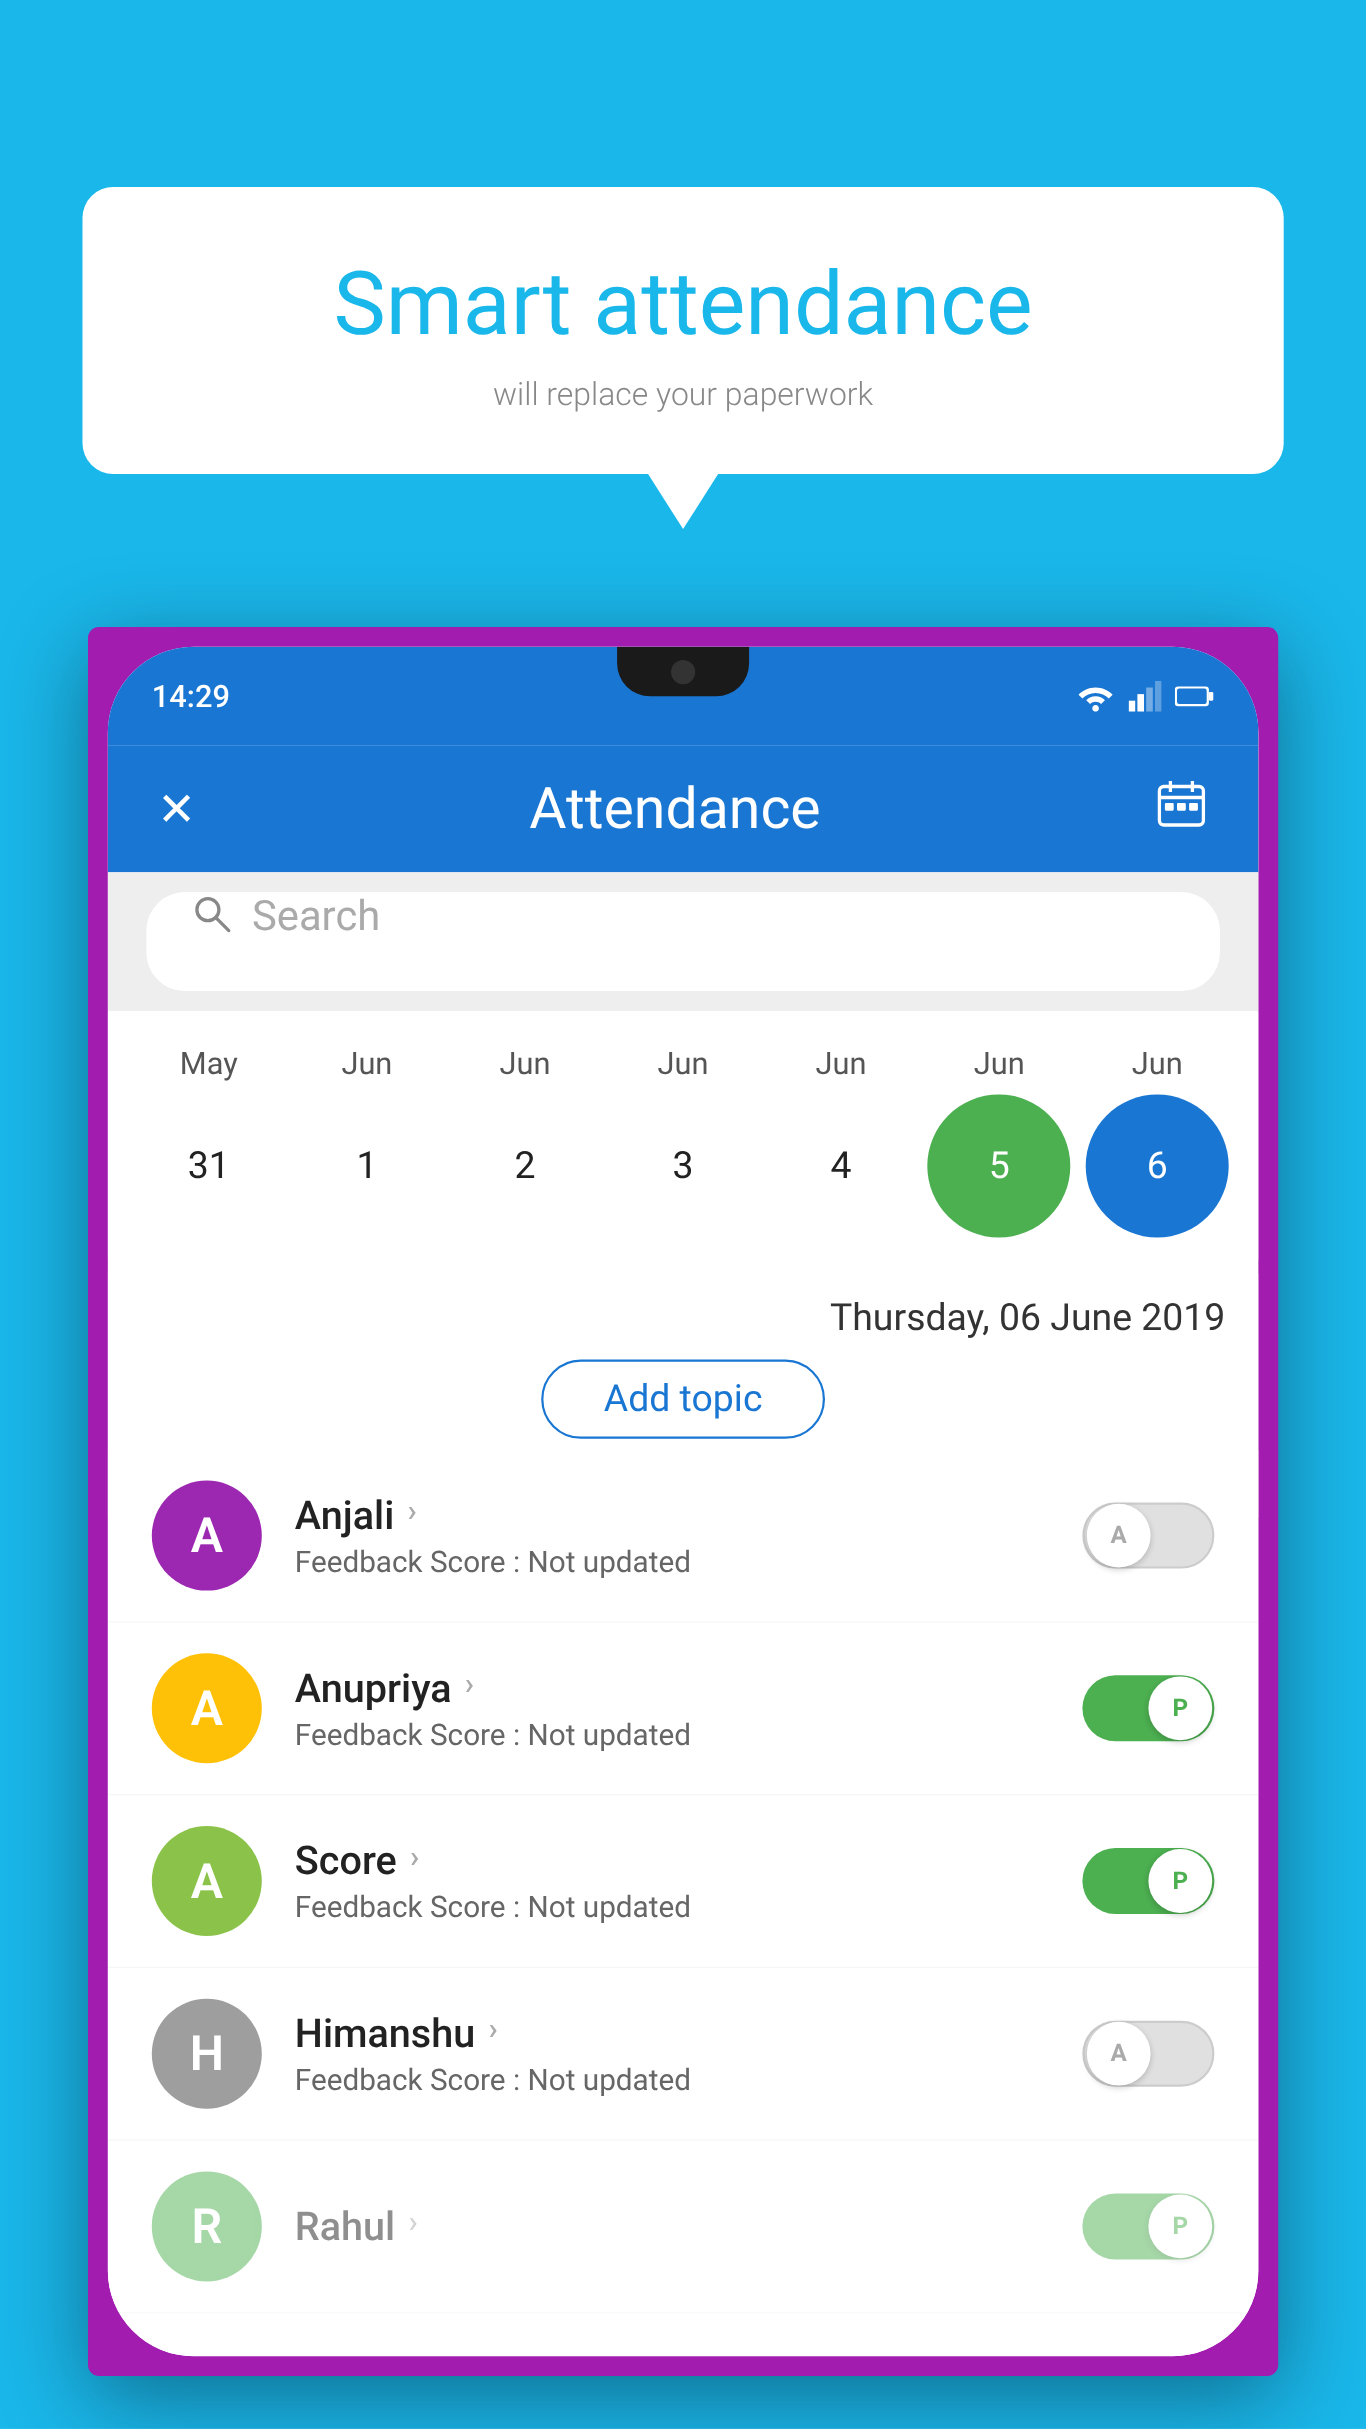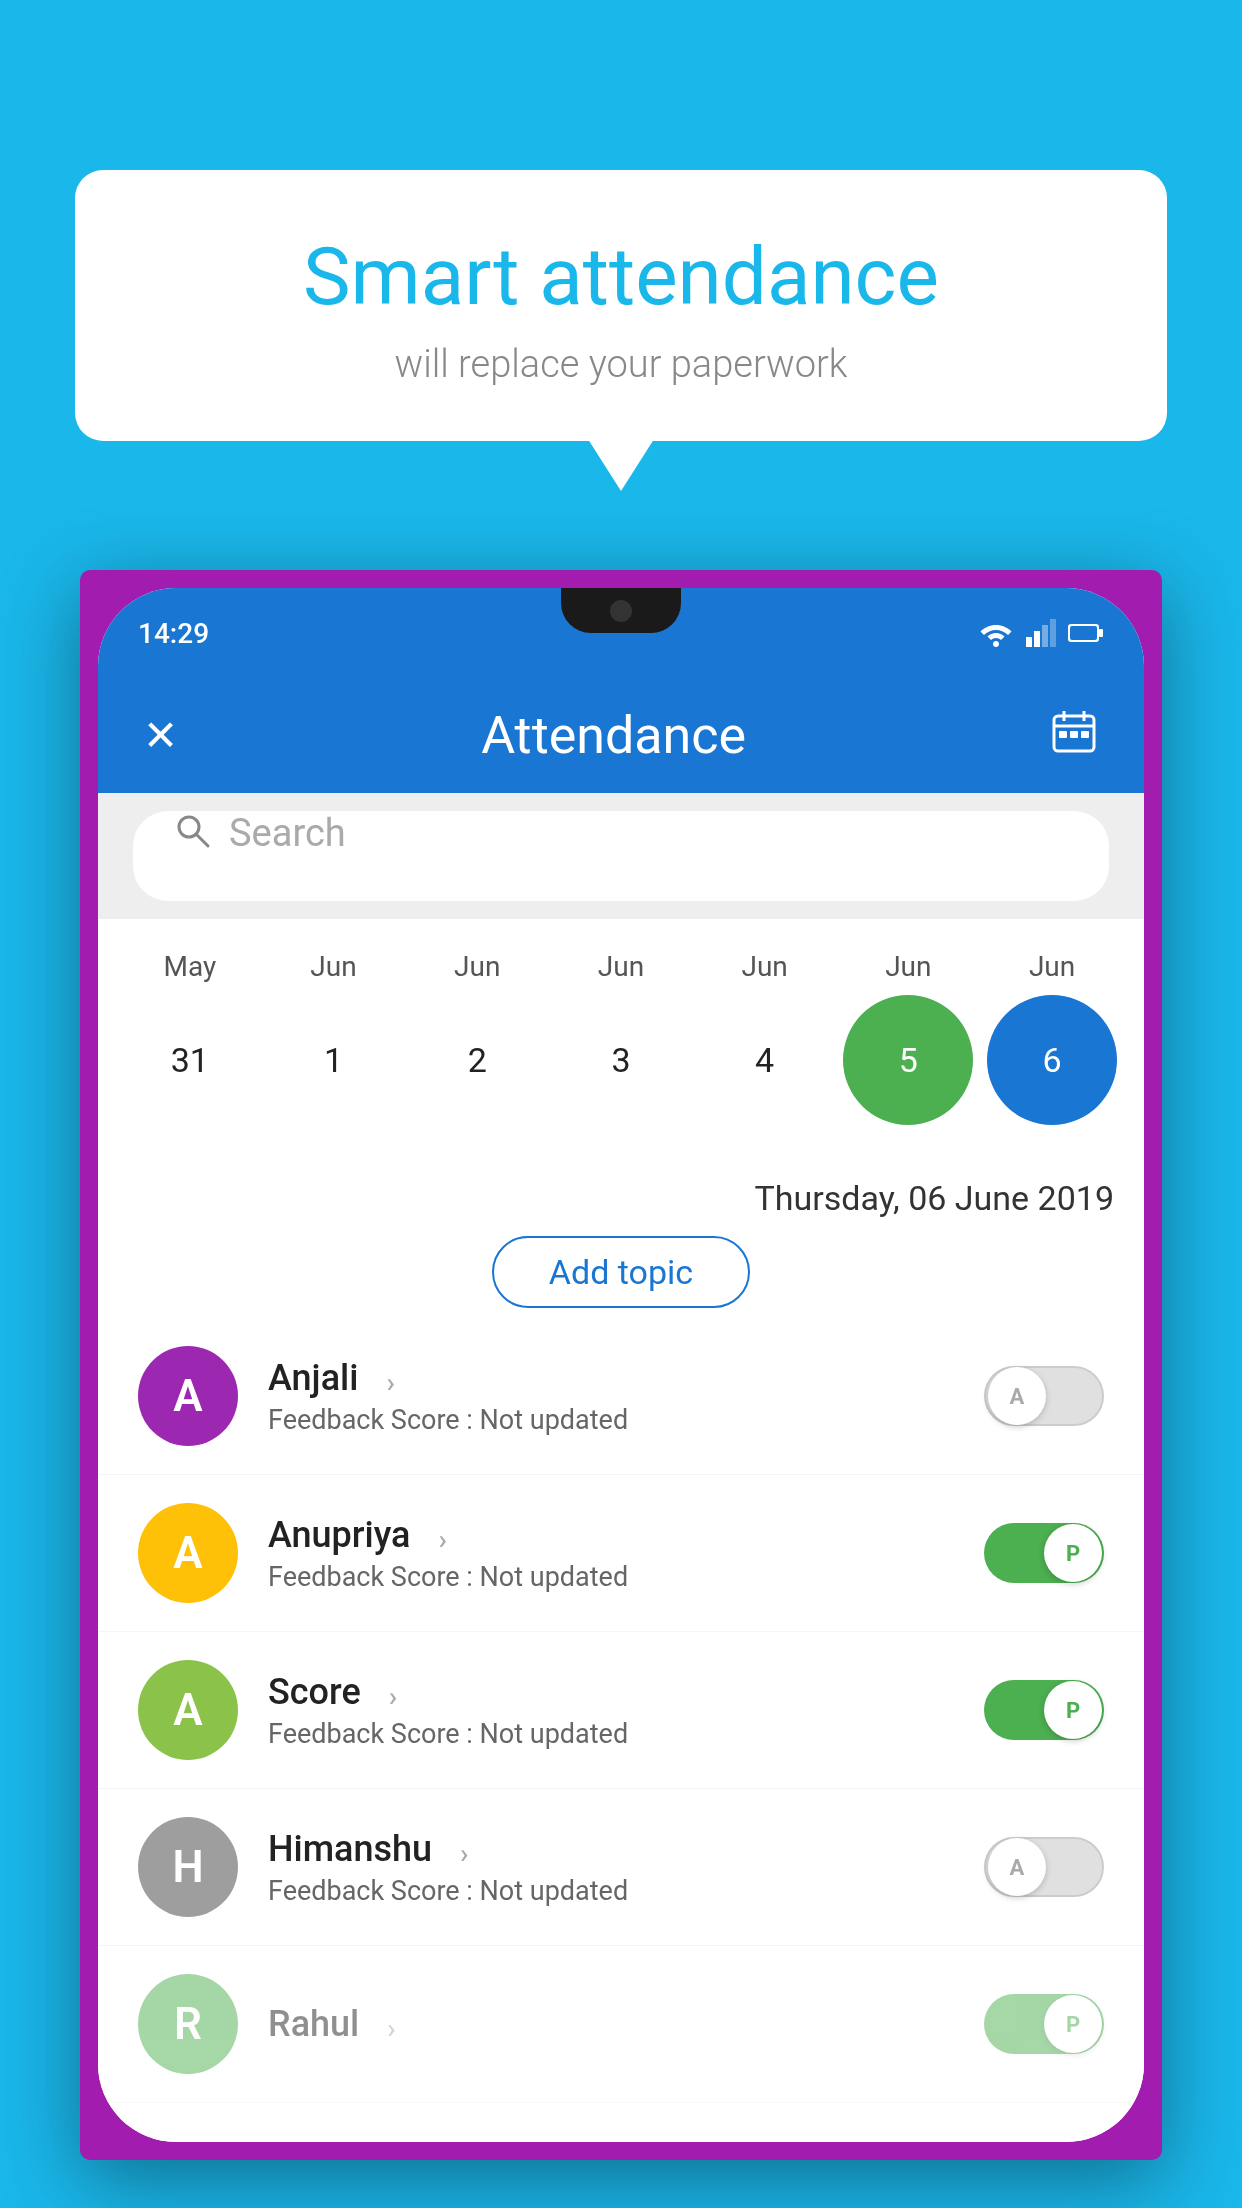--- a/index.html
+++ b/index.html
@@ -36,21 +36,21 @@
       border-right: 35px solid transparent;
       border-top: 55px solid white;
     }
     .bubble-title {
       font-size: 80px;
       color: #1ab7ea;
       font-weight: 400;
       margin-bottom: 18px;
     }
     .bubble-subtitle {
-      font-size: 38px;
+      font-size: 29px;
       color: #888;
       font-weight: 300;
     }
 
     
     .phone-wrapper {
       position: absolute;
       top: 570px;
       left: 80px;
       right: 80px;
@@ -313,22 +313,22 @@
     }
 
     .student-info {
       flex: 1;
     }
     .student-name {
       font-size: 36px;
       color: #222;
       font-weight: 500;
       display: flex;
-      align-items: flex-end;
-      gap: 28px;
+      align-items: flex-start;
+      gap: 12px;
     }
     .student-name .chevron {
       color: #aaa;
       font-size: 28px;
     }
     .student-feedback {
       font-size: 27px;
       color: #999;
       margin-top: 5px;
     }

